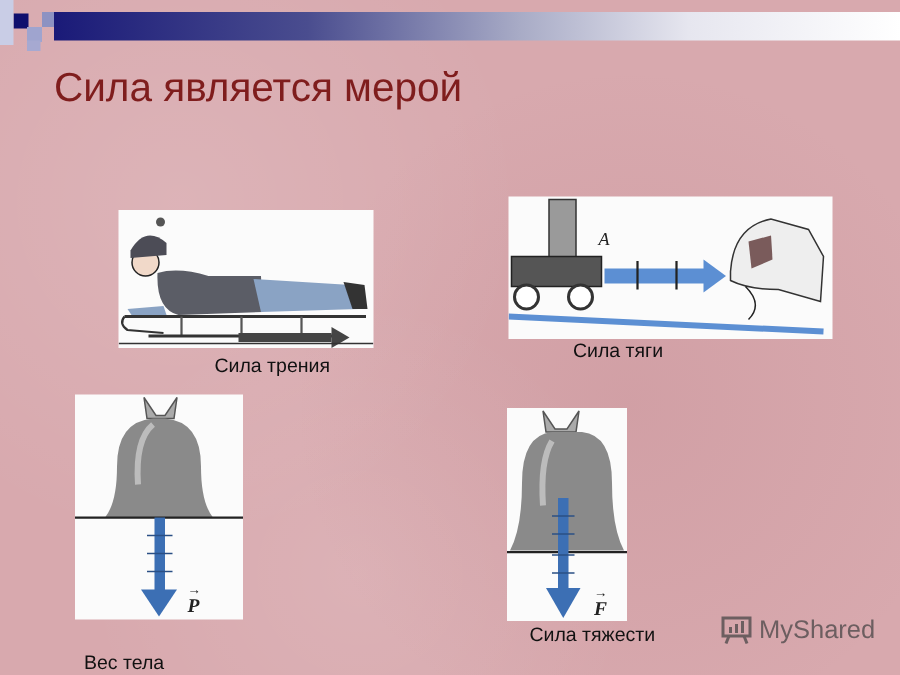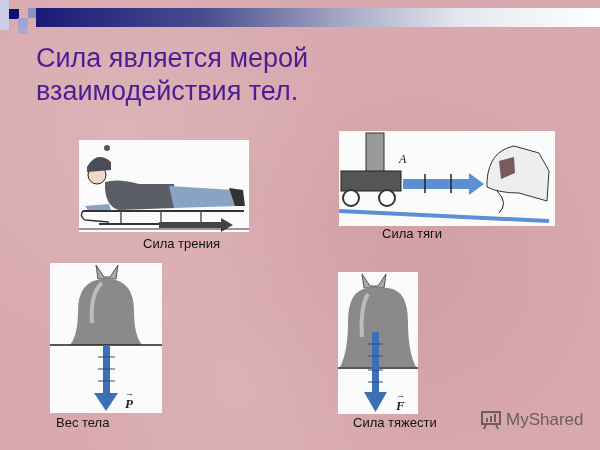--- a/index.html
+++ b/index.html
@@ -13,21 +13,21 @@
       font-family: "Liberation Sans", sans-serif;
     }
     
     .deco-sq { position: absolute; }
     .bar {
       position: absolute; left: 36px; top: 8px; width: 564px; height: 19px;
       background: linear-gradient(to right, #1a1a78 0%, #4a4d8f 30%, #a8abc6 55%, #e6e6ef 75%, #ffffff 100%);
     }
     .title {
       position: absolute; left: 36px; top: 42px; margin: 0;
-      color: #4c1d95; font-size: 27px; line-height: 33px; font-weight: normal;
+      color: #7f1d1d; font-size: 27px; line-height: 33px; font-weight: normal;
     }
     .picture {
       position: absolute; background: #fbfbfb; overflow: hidden;
     }
     .caption {
       position: absolute; font-size: 13px; color: #111;
     }
     .logo {
       position: absolute; left: 480px; top: 410px; display: flex; align-items: center;
       color: #6c5e60; font-size: 17px;
@@ -39,21 +39,20 @@
 
 <div class="deco-sq" style="left:9px;top:9px;width:10px;height:10px;background:#0f0f6e;"></div>
 <div class="deco-sq" style="left:0;top:0;width:9px;height:30px;background:#c9cde6;"></div>
 <div class="deco-sq" style="left:18px;top:18px;width:10px;height:10px;background:#9fa4cf;"></div>
 <div class="deco-sq" style="left:28px;top:8px;width:10px;height:10px;background:#8d92c2;"></div>
 <div class="deco-sq" style="left:18px;top:27px;width:9px;height:7px;background:#a6a9d1;"></div>
 <div class="bar"></div>
 
 <h1 class="title">
   <span>Сила  является мерой</span><br>
-  <span>взаимодействия тел.</span>
 </h1>
 
 <div class="picture" style="left:79px;top:140px;width:170px;height:92px;">
   <svg width="170" height="92" viewBox="0 0 170 92">
 
     <circle cx="18" cy="35" r="9" fill="#f1d9c9" stroke="#222" stroke-width="1"></circle>
     <path d="M8 27 Q18 10 32 22 L32 30 L8 32 Z" fill="#4c4c56"></path>
     <circle cx="28" cy="8" r="3" fill="#555"></circle>
 
     <path d="M26 42 Q40 38 60 44 L95 44 L96 68 L40 70 Q25 66 26 42 Z" fill="#5b5d66"></path>
@@ -103,21 +102,21 @@
     <line x1="0" y1="82" x2="112" y2="82" stroke="#222" stroke-width="1.5"></line>
     <rect x="53" y="82" width="7" height="50" fill="#3c6fb4"></rect>
     <polygon points="44,130 56,148 68,130" fill="#3c6fb4"></polygon>
     <line x1="48" y1="94" x2="65" y2="94" stroke="#2a4f85"></line>
     <line x1="48" y1="106" x2="65" y2="106" stroke="#2a4f85"></line>
     <line x1="48" y1="118" x2="65" y2="118" stroke="#2a4f85"></line>
     <text x="75" y="145" font-family="Liberation Serif, serif" font-weight="bold" font-style="italic" font-size="13" fill="#222">P</text>
     <text x="75" y="133" font-size="9" fill="#222">→</text>
   </svg>
 </div>
-<div class="caption" style="left:56px;top:415px;">Вес тела</div>
+<div class="caption" style="left:56px;top:434px;">Вес тела</div>
 
 <div class="picture" style="left:338px;top:272px;width:80px;height:142px;">
   <svg width="80" height="142" viewBox="0 0 80 142">
     <path d="M24 2 L32 14 L40 14 L48 2 L46 16 L26 16 Z" fill="#aaa" stroke="#555"></path>
     <path d="M30 16 Q10 18 10 50 Q10 80 2 95 L78 95 Q70 80 70 50 Q70 18 50 16 Z" fill="#8a8a8a"></path>
     <path d="M30 22 Q22 35 24 65" stroke="#ddd" stroke-width="4" fill="none" opacity="0.6"></path>
     <line x1="0" y1="96" x2="80" y2="96" stroke="#222" stroke-width="1.5"></line>
     <rect x="34" y="60" width="7" height="62" fill="#3c6fb4"></rect>
     <polygon points="26,120 37.5,140 49,120" fill="#3c6fb4"></polygon>
     <line x1="30" y1="72" x2="45" y2="72" stroke="#2a4f85"></line>

